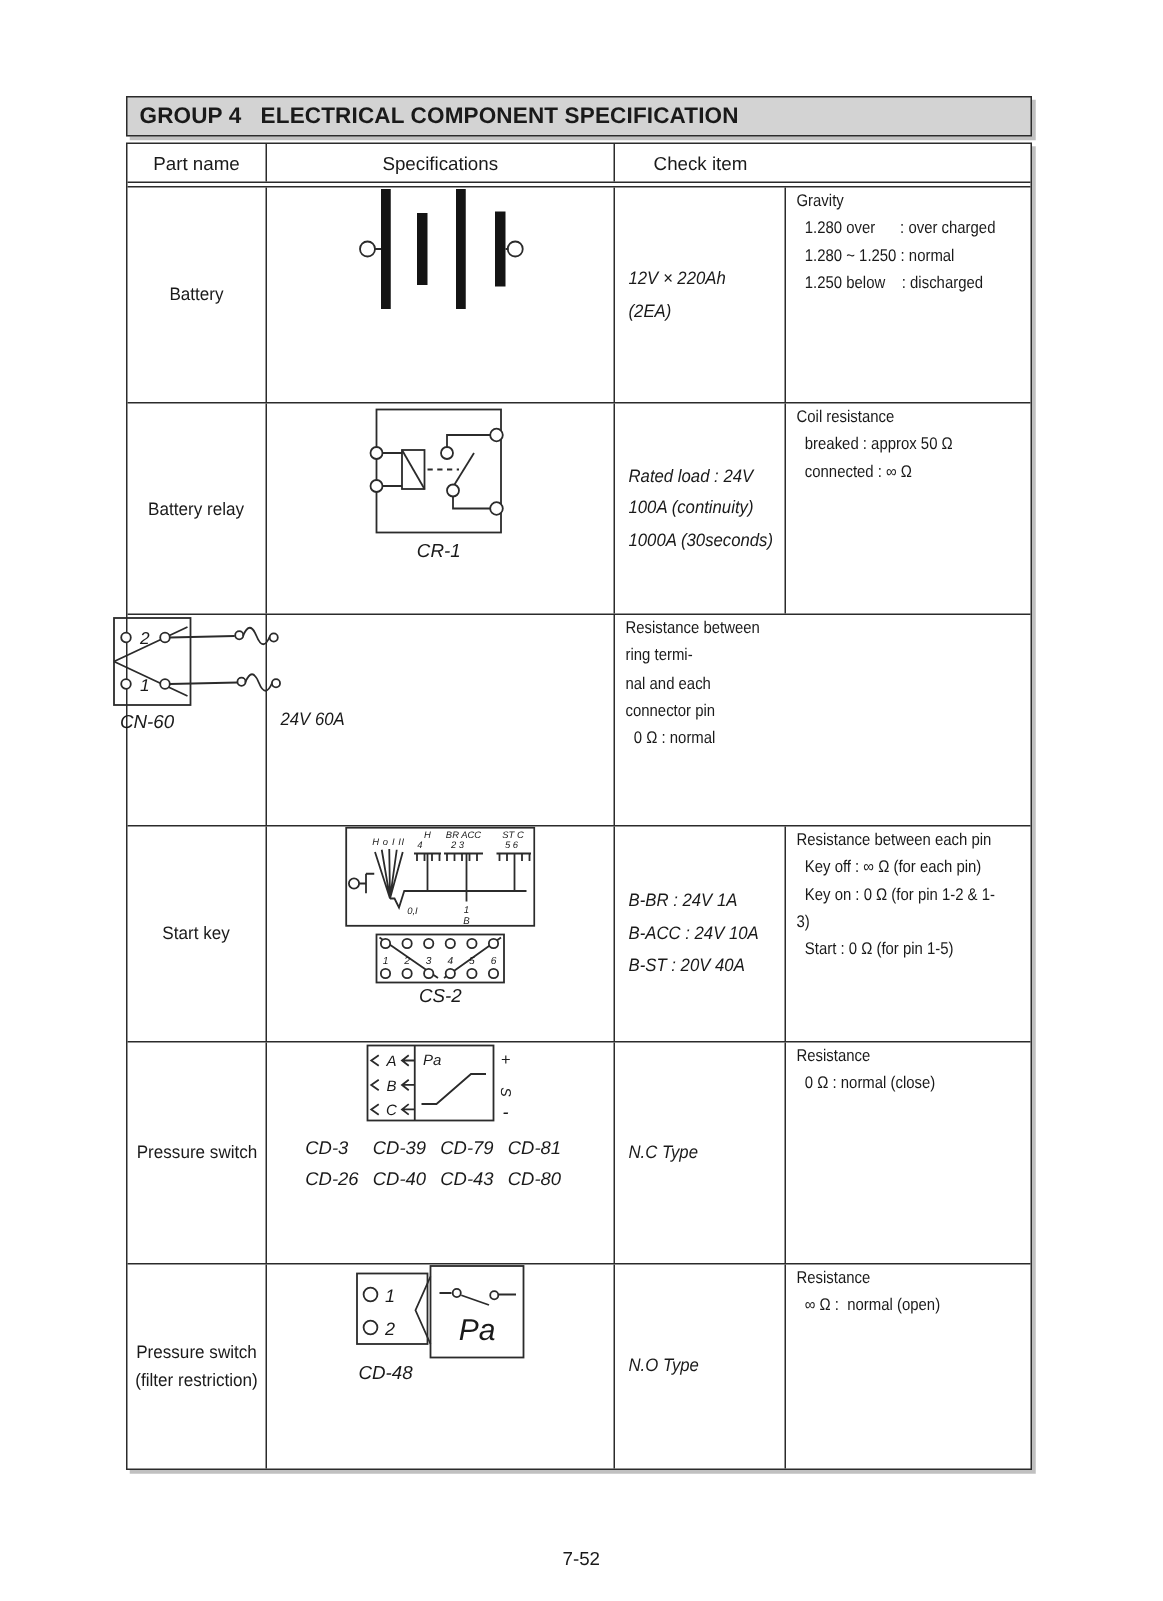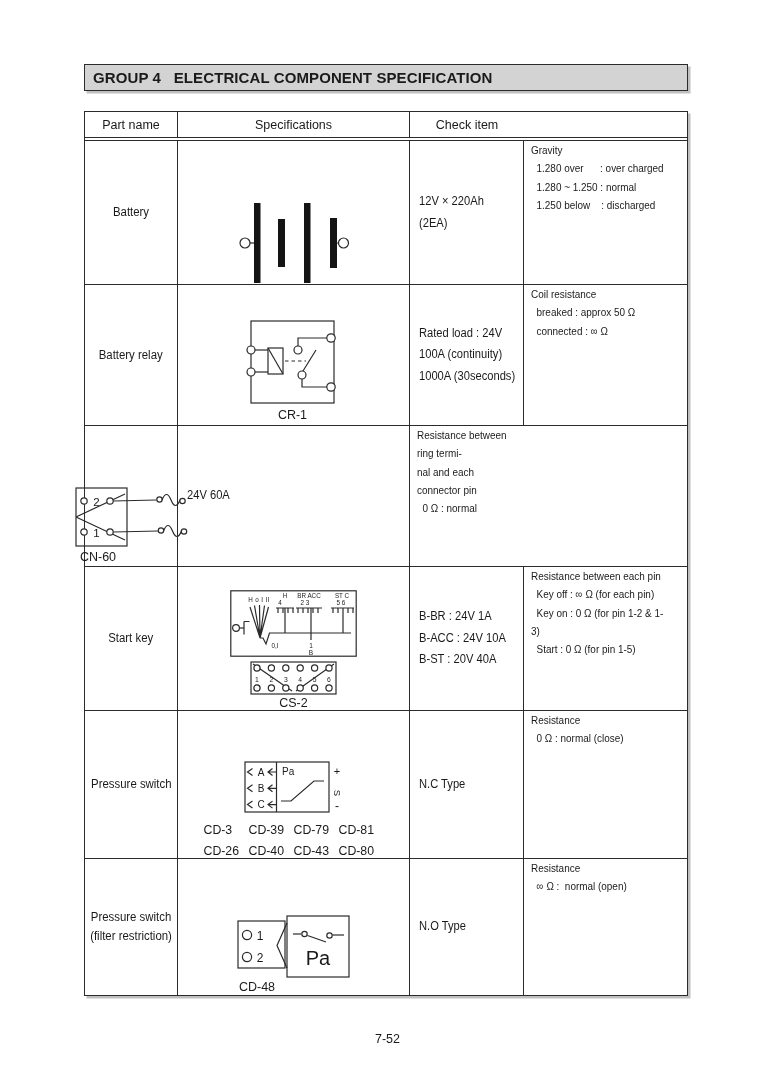--- a/index.html
+++ b/index.html
@@ -10,37 +10,37 @@
   }
   .content { position:absolute; left:84px; top:64px; width:604px; }
   .title-bar {
     box-sizing:border-box; width:604px; height:27px;
     background:#d3d3d3; border:1.6px solid #2b2b2b;
     box-shadow:2.5px 2.5px 0 rgba(140,140,140,.55);
     display:flex; align-items:center; padding-left:8px;
     font-size:15px; font-weight:700; letter-spacing:.1px; white-space:pre;
   }
   .spec-table {
-    margin-top:20px; border:1.6px solid #2b2b2b;
+    margin-top:4px; border:1.6px solid #2b2b2b;
     box-shadow:2.5px 2.5px 0 rgba(140,140,140,.55);
     background:#fff;
   }
   .trow { display:grid; grid-template-columns:93px 232px 114px 165px; }
   .thead { height:25px; border-bottom:4px double #2b2b2b; }
   .thead .cell { display:flex; align-items:center; justify-content:center; font-size:12.5px; }
   .body-row { border-bottom:1.3px solid #2b2b2b; }
   .body-row:last-child { border-bottom:none; }
   .r1{height:143px}.r2{height:140px}.r3{height:140px}.r4{height:143px}.r5{height:147px}.r6{height:136px}
   .cell { box-sizing:border-box; border-right:1.3px solid #2b2b2b; overflow:visible; }
   .cell:last-child { border-right:none; }
   .c-part { display:flex; align-items:center; justify-content:center; text-align:center;
             font-size:12px; white-space:pre-line; line-height:1.55; }
   .c-part .inner { transform:scaleX(.95); }
-  .c-symbol { display:flex; flex-direction:column; align-items:center; justify-content:flex-end; }
-  .c-spec { display:flex; align-items:center; padding-left:9px; }
+  .c-symbol { display:flex; flex-direction:column; align-items:center; justify-content:flex-start;font-style:italic; }
+  .c-spec { display:flex; align-items:center; padding-left:9px;font-style:italic; }
   .c-spec .inner { width:130px; transform:scaleX(.93); transform-origin:left center;
                    font-size:12px; line-height:1.78; white-space:pre-wrap; }
   .c-check { display:flex; align-items:flex-start; padding-left:7px; }
   .c-check .inner { width:186px; transform:scaleX(.88); transform-origin:left center;
                     font-size:11.3px; line-height:1.62; white-space:pre-wrap; }
   svg { display:block; }
   svg text { font-family:"Liberation Sans", sans-serif; fill:#1a1a1a; }
   .st { stroke:#2b2b2b; stroke-width:1.2; fill:none; }
   .stw { stroke:#2b2b2b; stroke-width:1.2; fill:#ffffff; }
   .cd-grid { margin-top:9px; display:grid; grid-template-columns:repeat(4,45px);

